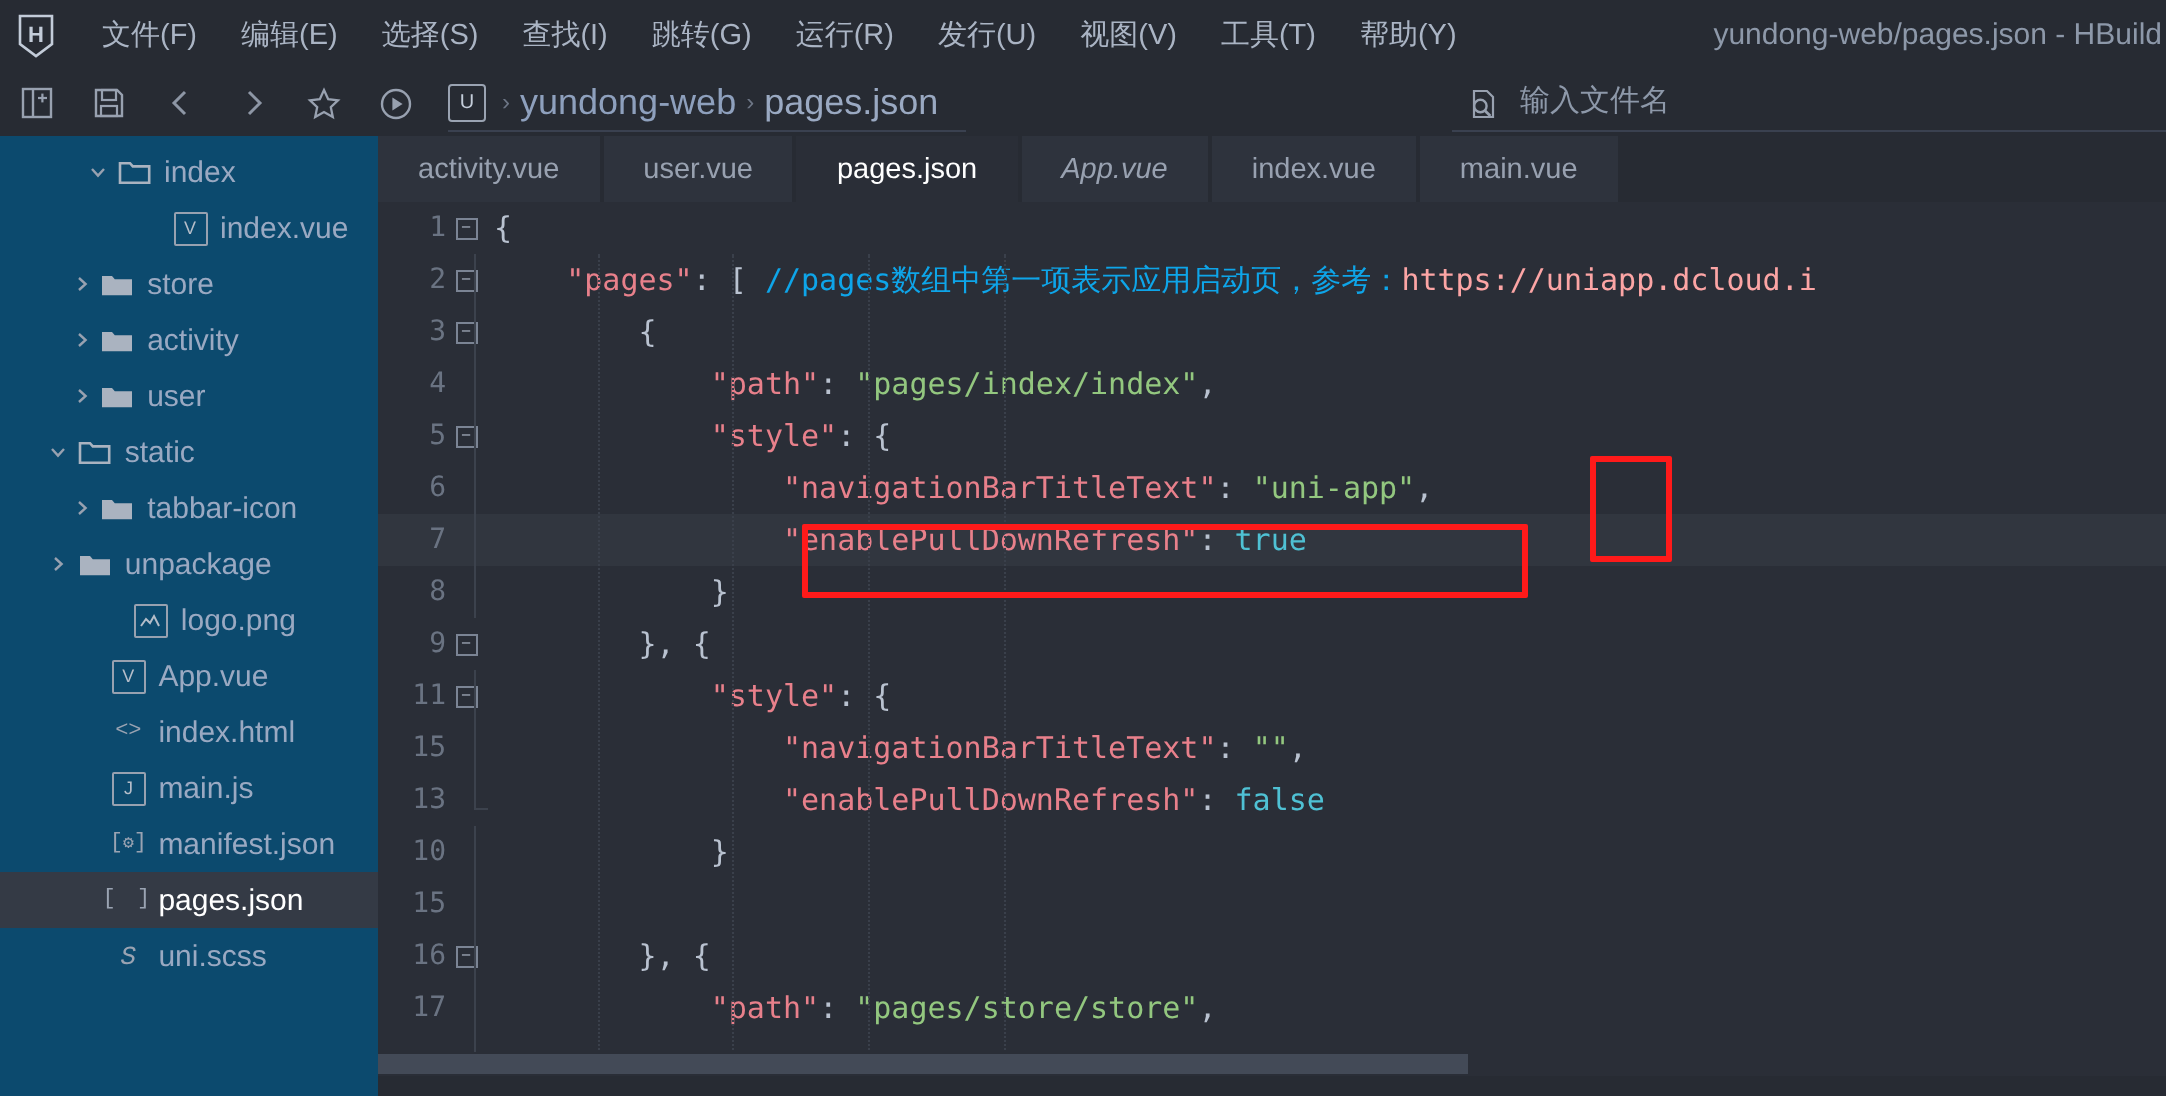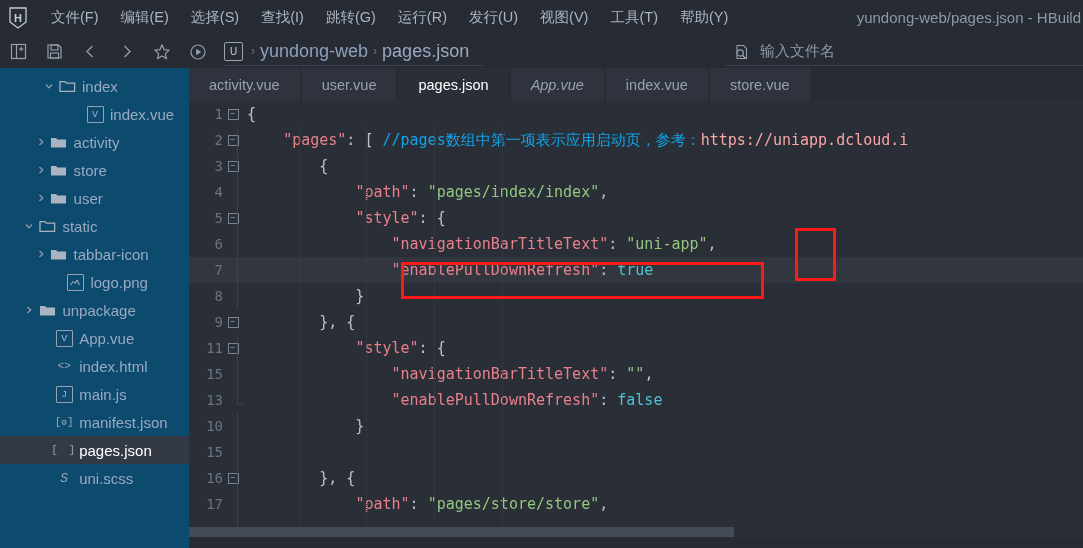--- a/index.html
+++ b/index.html
@@ -53,21 +53,21 @@
   .crumb-sep{color:#6d7686;font-size:12px;padding:0 5px;}
   .crumb-txt{color:#8ea0bd;font-size:18px;white-space:nowrap;}
   .crumb-txt.last{color:#9aa9c2;}
   .searchbox{
     position:absolute;right:0;top:3px;width:357px;height:27px;
     border-bottom:1px solid #3a4150;display:flex;align-items:center;
   }
   .searchbox .sico{margin-left:8px;margin-right:8px;color:#98a1b0;display:flex;}
   .search-input{
     background:transparent;border:0;outline:none;color:#c3ccd9;
-    font-family:Liberation Serif, serif;font-size:15px;width:290px;
+    font-family:Liberation Mono, monospace;font-size:15px;width:290px;
   }
   .search-input::placeholder{color:#8d98a9;}
 
   
   .bodyrow{flex:1;display:flex;min-height:0;}
 
   
   .sidebar{
     width:189px;min-width:189px;background:#0c4a6e;
     padding-top:4px;overflow:hidden;position:relative;
@@ -268,105 +268,105 @@
           <span class="tw">
             <svg width="10" height="10" viewBox="0 0 10 10">
               <polyline points="3.5,2 6.8,5 3.5,8" fill="none" stroke="#98a1b0" stroke-width="1.2"></polyline>
             </svg>
           </span>
           <span class="ticon">
             <svg width="17" height="14" viewBox="0 0 17 14">
               <path d="M1 3 H6 L7.4 4.6 H16 V12.6 H1 Z" fill="#aab3c0"></path>
             </svg>
           </span>
+          <span class="tlabel">store</span>
+        </div>
+        <div class="tree-row">
+          <span style="display: inline-block; flex: 0 0 auto; width: 33.6px;"></span>
+          <span class="tw">
+            <svg width="10" height="10" viewBox="0 0 10 10">
+              <polyline points="3.5,2 6.8,5 3.5,8" fill="none" stroke="#98a1b0" stroke-width="1.2"></polyline>
+            </svg>
+          </span>
+          <span class="ticon">
+            <svg width="17" height="14" viewBox="0 0 17 14">
+              <path d="M1 3 H6 L7.4 4.6 H16 V12.6 H1 Z" fill="#aab3c0"></path>
+            </svg>
+          </span>
           <span class="tlabel">activity</span>
         </div>
         <div class="tree-row">
           <span style="display: inline-block; flex: 0 0 auto; width: 33.6px;"></span>
           <span class="tw">
             <svg width="10" height="10" viewBox="0 0 10 10">
               <polyline points="3.5,2 6.8,5 3.5,8" fill="none" stroke="#98a1b0" stroke-width="1.2"></polyline>
             </svg>
           </span>
           <span class="ticon">
             <svg width="17" height="14" viewBox="0 0 17 14">
               <path d="M1 3 H6 L7.4 4.6 H16 V12.6 H1 Z" fill="#aab3c0"></path>
             </svg>
           </span>
-          <span class="tlabel">store</span>
+          <span class="tlabel">user</span>
+        </div>
+        <div class="tree-row">
+          <span style="display: inline-block; flex: 0 0 auto; width: 22.4px;"></span>
+          <span class="tw">
+            <svg width="10" height="10" viewBox="0 0 10 10">
+              <polyline points="2,3.5 5,6.8 8,3.5" fill="none" stroke="#98a1b0" stroke-width="1.2"></polyline>
+            </svg>
+          </span>
+          <span class="ticon">
+            <svg width="17" height="14" viewBox="0 0 17 14">
+              <path d="M1 2.6 H6 L7.4 4.2 H15.6 V12.4 H1 Z" fill="none" stroke="#aab3c0" stroke-width="1.3"></path>
+            </svg>
+          </span>
+          <span class="tlabel">static</span>
         </div>
         <div class="tree-row">
           <span style="display: inline-block; flex: 0 0 auto; width: 33.6px;"></span>
           <span class="tw">
             <svg width="10" height="10" viewBox="0 0 10 10">
               <polyline points="3.5,2 6.8,5 3.5,8" fill="none" stroke="#98a1b0" stroke-width="1.2"></polyline>
             </svg>
           </span>
           <span class="ticon">
             <svg width="17" height="14" viewBox="0 0 17 14">
               <path d="M1 3 H6 L7.4 4.6 H16 V12.6 H1 Z" fill="#aab3c0"></path>
             </svg>
           </span>
-          <span class="tlabel">user</span>
+          <span class="tlabel">tabbar-icon</span>
         </div>
         <div class="tree-row">
           <span style="display: inline-block; flex: 0 0 auto; width: 22.4px;"></span>
           <span class="tw">
             <svg width="10" height="10" viewBox="0 0 10 10">
-              <polyline points="2,3.5 5,6.8 8,3.5" fill="none" stroke="#98a1b0" stroke-width="1.2"></polyline>
-            </svg>
-          </span>
-          <span class="ticon">
-            <svg width="17" height="14" viewBox="0 0 17 14">
-              <path d="M1 2.6 H6 L7.4 4.2 H15.6 V12.4 H1 Z" fill="none" stroke="#aab3c0" stroke-width="1.3"></path>
-            </svg>
-          </span>
-          <span class="tlabel">static</span>
-        </div>
-        <div class="tree-row">
-          <span style="display: inline-block; flex: 0 0 auto; width: 33.6px;"></span>
-          <span class="tw">
-            <svg width="10" height="10" viewBox="0 0 10 10">
               <polyline points="3.5,2 6.8,5 3.5,8" fill="none" stroke="#98a1b0" stroke-width="1.2"></polyline>
             </svg>
           </span>
           <span class="ticon">
             <svg width="17" height="14" viewBox="0 0 17 14">
               <path d="M1 3 H6 L7.4 4.6 H16 V12.6 H1 Z" fill="#aab3c0"></path>
             </svg>
           </span>
-          <span class="tlabel">tabbar-icon</span>
+          <span class="tlabel">unpackage</span>
         </div>
         <div class="tree-row">
           <span style="display: inline-block; flex: 0 0 auto; width: 50.4px;"></span>
           <span class="tw"></span>
           <span class="ticon">
             <span class="boxico">
               <svg width="10" height="8" viewBox="0 0 10 8">
                 <polyline points="0.5,7 3,3.5 5,5.5 7,2 9.5,7" fill="none" stroke="#b5bdc9" stroke-width="1"></polyline>
               </svg>
             </span>
           </span>
           <span class="tlabel">logo.png</span>
         </div>
         <div class="tree-row">
-          <span style="display: inline-block; flex: 0 0 auto; width: 22.4px;"></span>
-          <span class="tw">
-            <svg width="10" height="10" viewBox="0 0 10 10">
-              <polyline points="3.5,2 6.8,5 3.5,8" fill="none" stroke="#98a1b0" stroke-width="1.2"></polyline>
-            </svg>
-          </span>
-          <span class="ticon">
-            <svg width="17" height="14" viewBox="0 0 17 14">
-              <path d="M1 3 H6 L7.4 4.6 H16 V12.6 H1 Z" fill="#aab3c0"></path>
-            </svg>
-          </span>
-          <span class="tlabel">unpackage</span>
-        </div>
-        <div class="tree-row">
           <span style="display: inline-block; flex: 0 0 auto; width: 39.2px;"></span>
           <span class="tw"></span>
           <span class="ticon">
             <span class="boxico">V</span>
           </span>
           <span class="tlabel">App.vue</span>
         </div>
         <div class="tree-row">
           <span style="display: inline-block; flex: 0 0 auto; width: 39.2px;"></span>
           <span class="tw"></span>
@@ -420,21 +420,21 @@
           <div class="tab active">
             <span>pages.json</span>
           </div>
           <div class="tab preview">
             <span>App.vue</span>
           </div>
           <div class="tab">
             <span>index.vue</span>
           </div>
           <div class="tab">
-            <span>store.vue</span>
+            <span>main.vue</span>
           </div>
           <div class="tabfill"></div>
         </div>
       <div class="code-wrap">
         <div class="code" id="code">
             <div class="ln"><span class="gutter">1</span><span class="fold"><span class="sq">−</span></span><span class="codetext"><span class="t-pun">{</span></span></div>
             <div class="ln"><span class="gutter">2</span><span class="fold"><span class="sq">−</span></span><span class="codetext"><span class="t-pun">    </span><span class="t-key">"pages"</span><span class="t-pun">: [ </span><span class="t-cmt">//pages数组中第一项表示应用启动页，参考：</span><span class="t-url">https://uniapp.dcloud.i</span></span></div>
             <div class="ln"><span class="gutter">3</span><span class="fold"><span class="sq">−</span></span><span class="codetext"><span class="t-pun">        {</span></span></div>
             <div class="ln"><span class="gutter">4</span><span class="fold"></span><span class="codetext"><span class="t-pun">            </span><span class="t-key">"path"</span><span class="t-pun">: </span><span class="t-str">"pages/index/index"</span><span class="t-pun">,</span></span></div>
             <div class="ln"><span class="gutter">5</span><span class="fold"><span class="sq">−</span></span><span class="codetext"><span class="t-pun">            </span><span class="t-key">"style"</span><span class="t-pun">: {</span></span></div>

